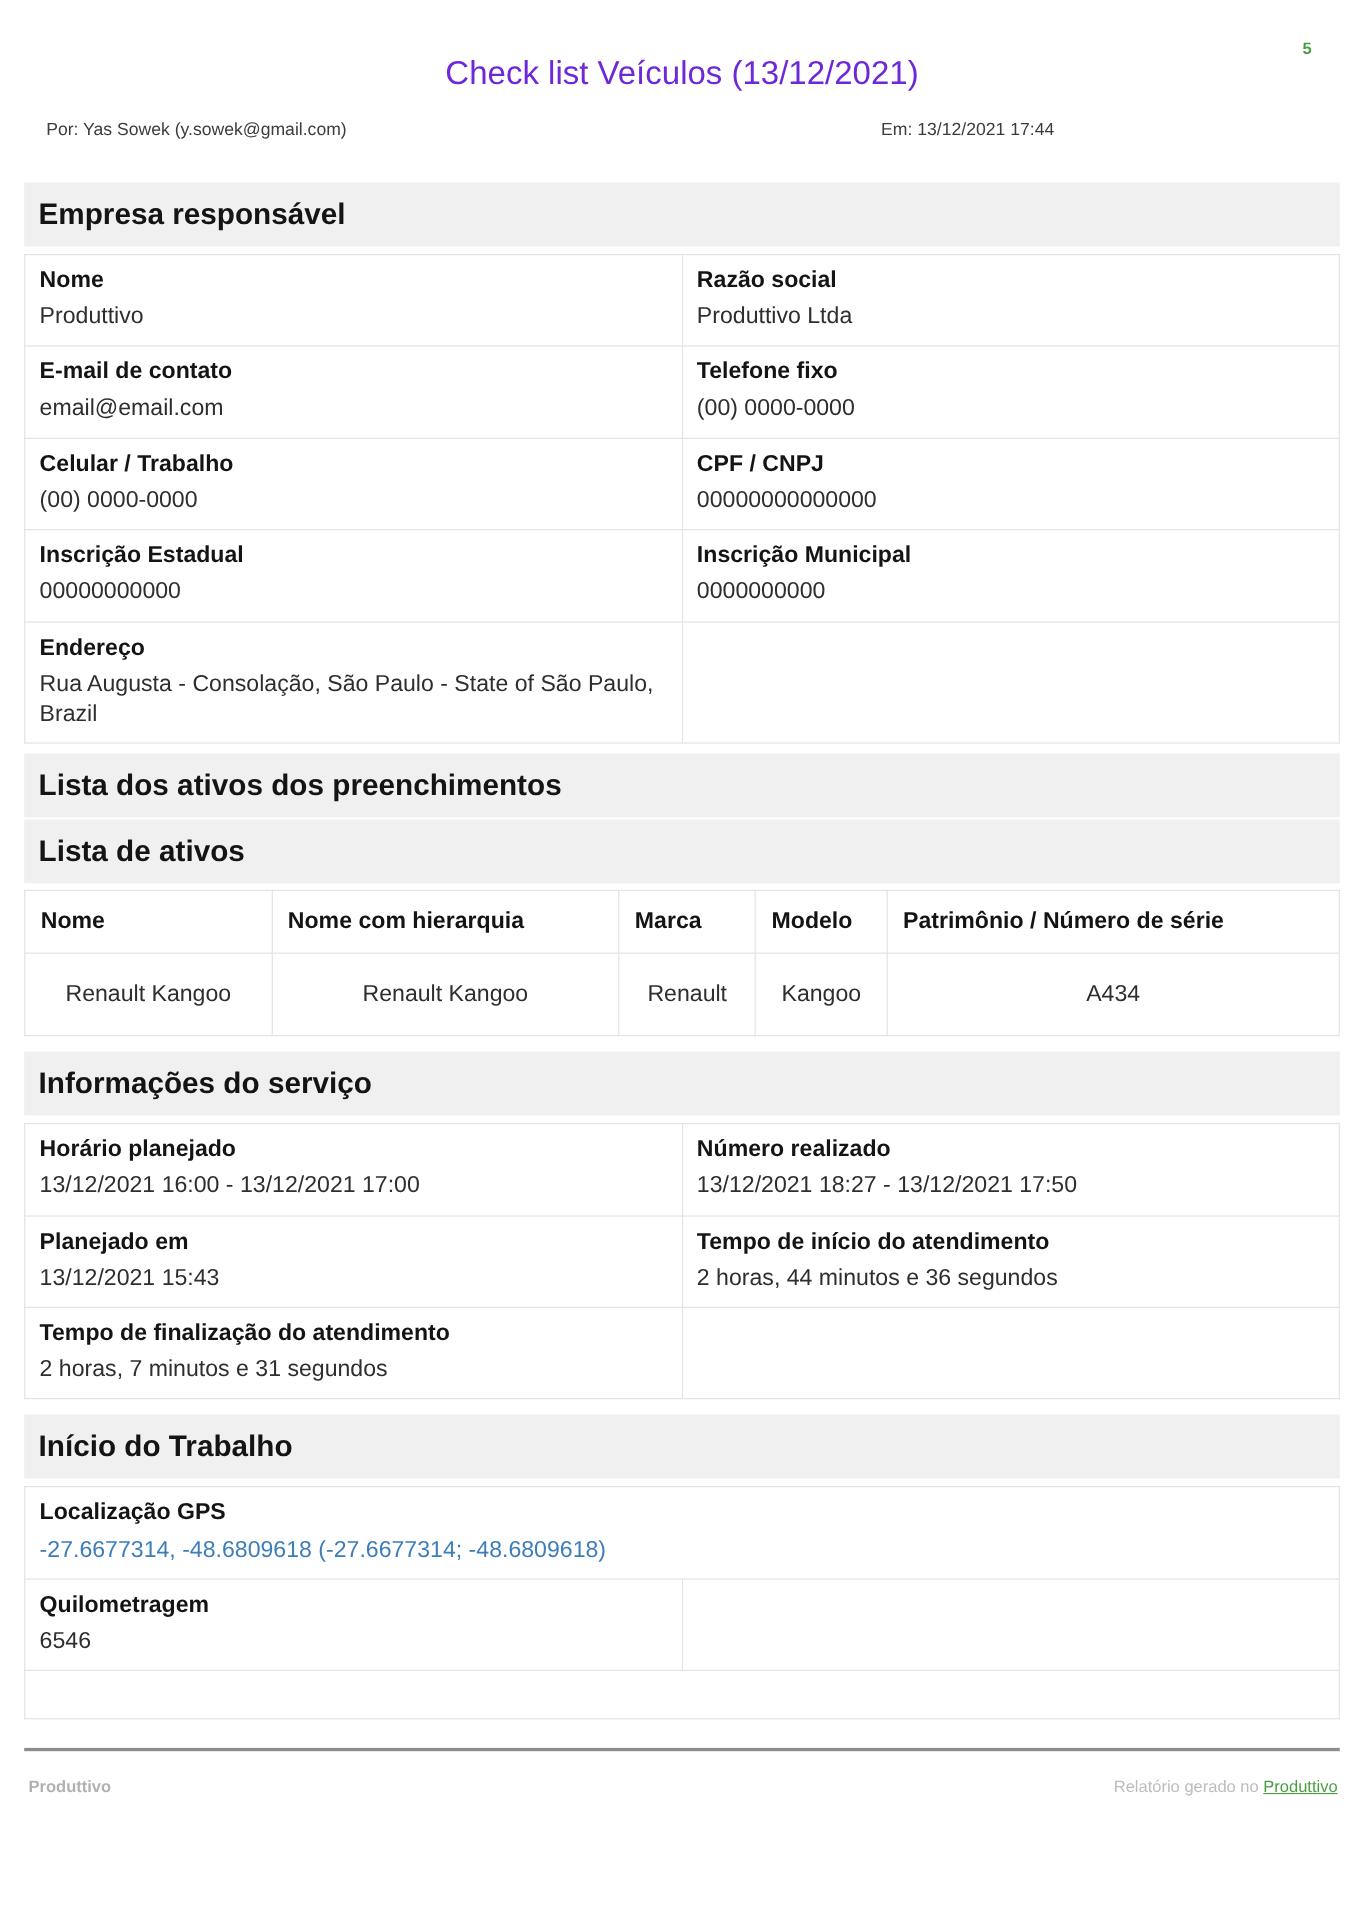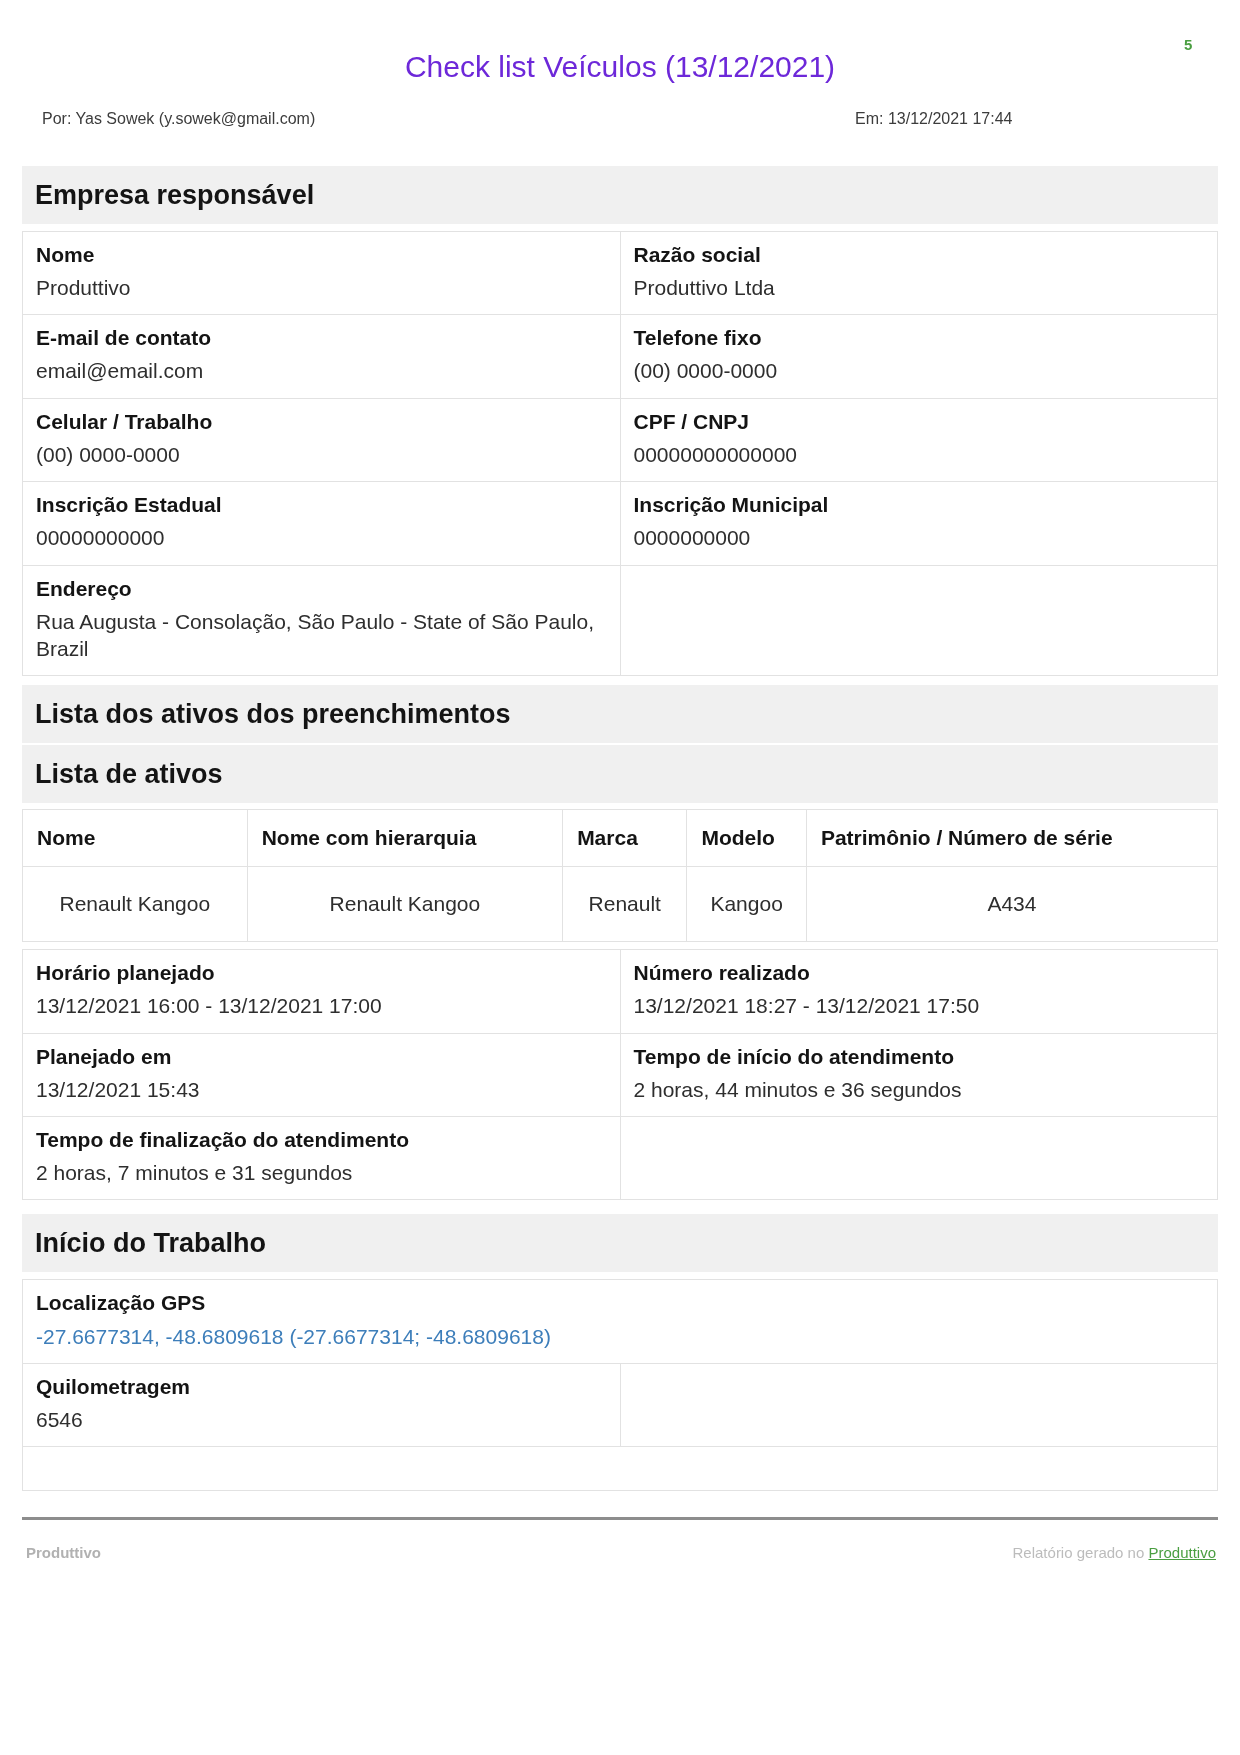--- a/index.html
+++ b/index.html
@@ -15,21 +15,21 @@
     position:absolute; top:36px; left:1184px;
     font-size:15px; font-weight:bold; color:#4a9e41;
   }
   .doc-title {
     margin:50px 0 0 0;
     text-align:center;
     font-size:30px; font-weight:400; color:#6d28d9;
   }
   .meta-row { position:relative; margin-top:26px; height:20px; font-size:16px; color:#3c3c3c; }
   .meta-by   { position:absolute; left:42px; top:0; }
-  .meta-date { position:absolute; left:855px; top:0; }
+  .meta-date { position:absolute; left:801px; top:0; }
 
   .content { margin:36px 22px 0 22px; }
 
   .band {
     background:#f0f0f0;
     height:58px;
     display:flex; align-items:center;
     padding-left:13px;
     font-size:27px; font-weight:bold; color:#141414;
     box-sizing:border-box;
@@ -184,20 +184,21 @@
     <tr>
       <td>Renault Kangoo</td>
       <td>Renault Kangoo</td>
       <td>Renault</td>
       <td>Kangoo</td>
       <td>A434</td>
     </tr>
   </tbody>
     </table>
 
+  <div class="band mt12">Informações do serviço</div>
   <table class="kv">
     <tbody>
         <tr>
       <td>
         <div class="lbl">Horário planejado</div>
         <div class="val">13/12/2021 16:00 - 13/12/2021 17:00</div>
       </td>
       <td>
         <div class="lbl">Número realizado</div>
         <div class="val">13/12/2021 18:27 - 13/12/2021 17:50</div>

